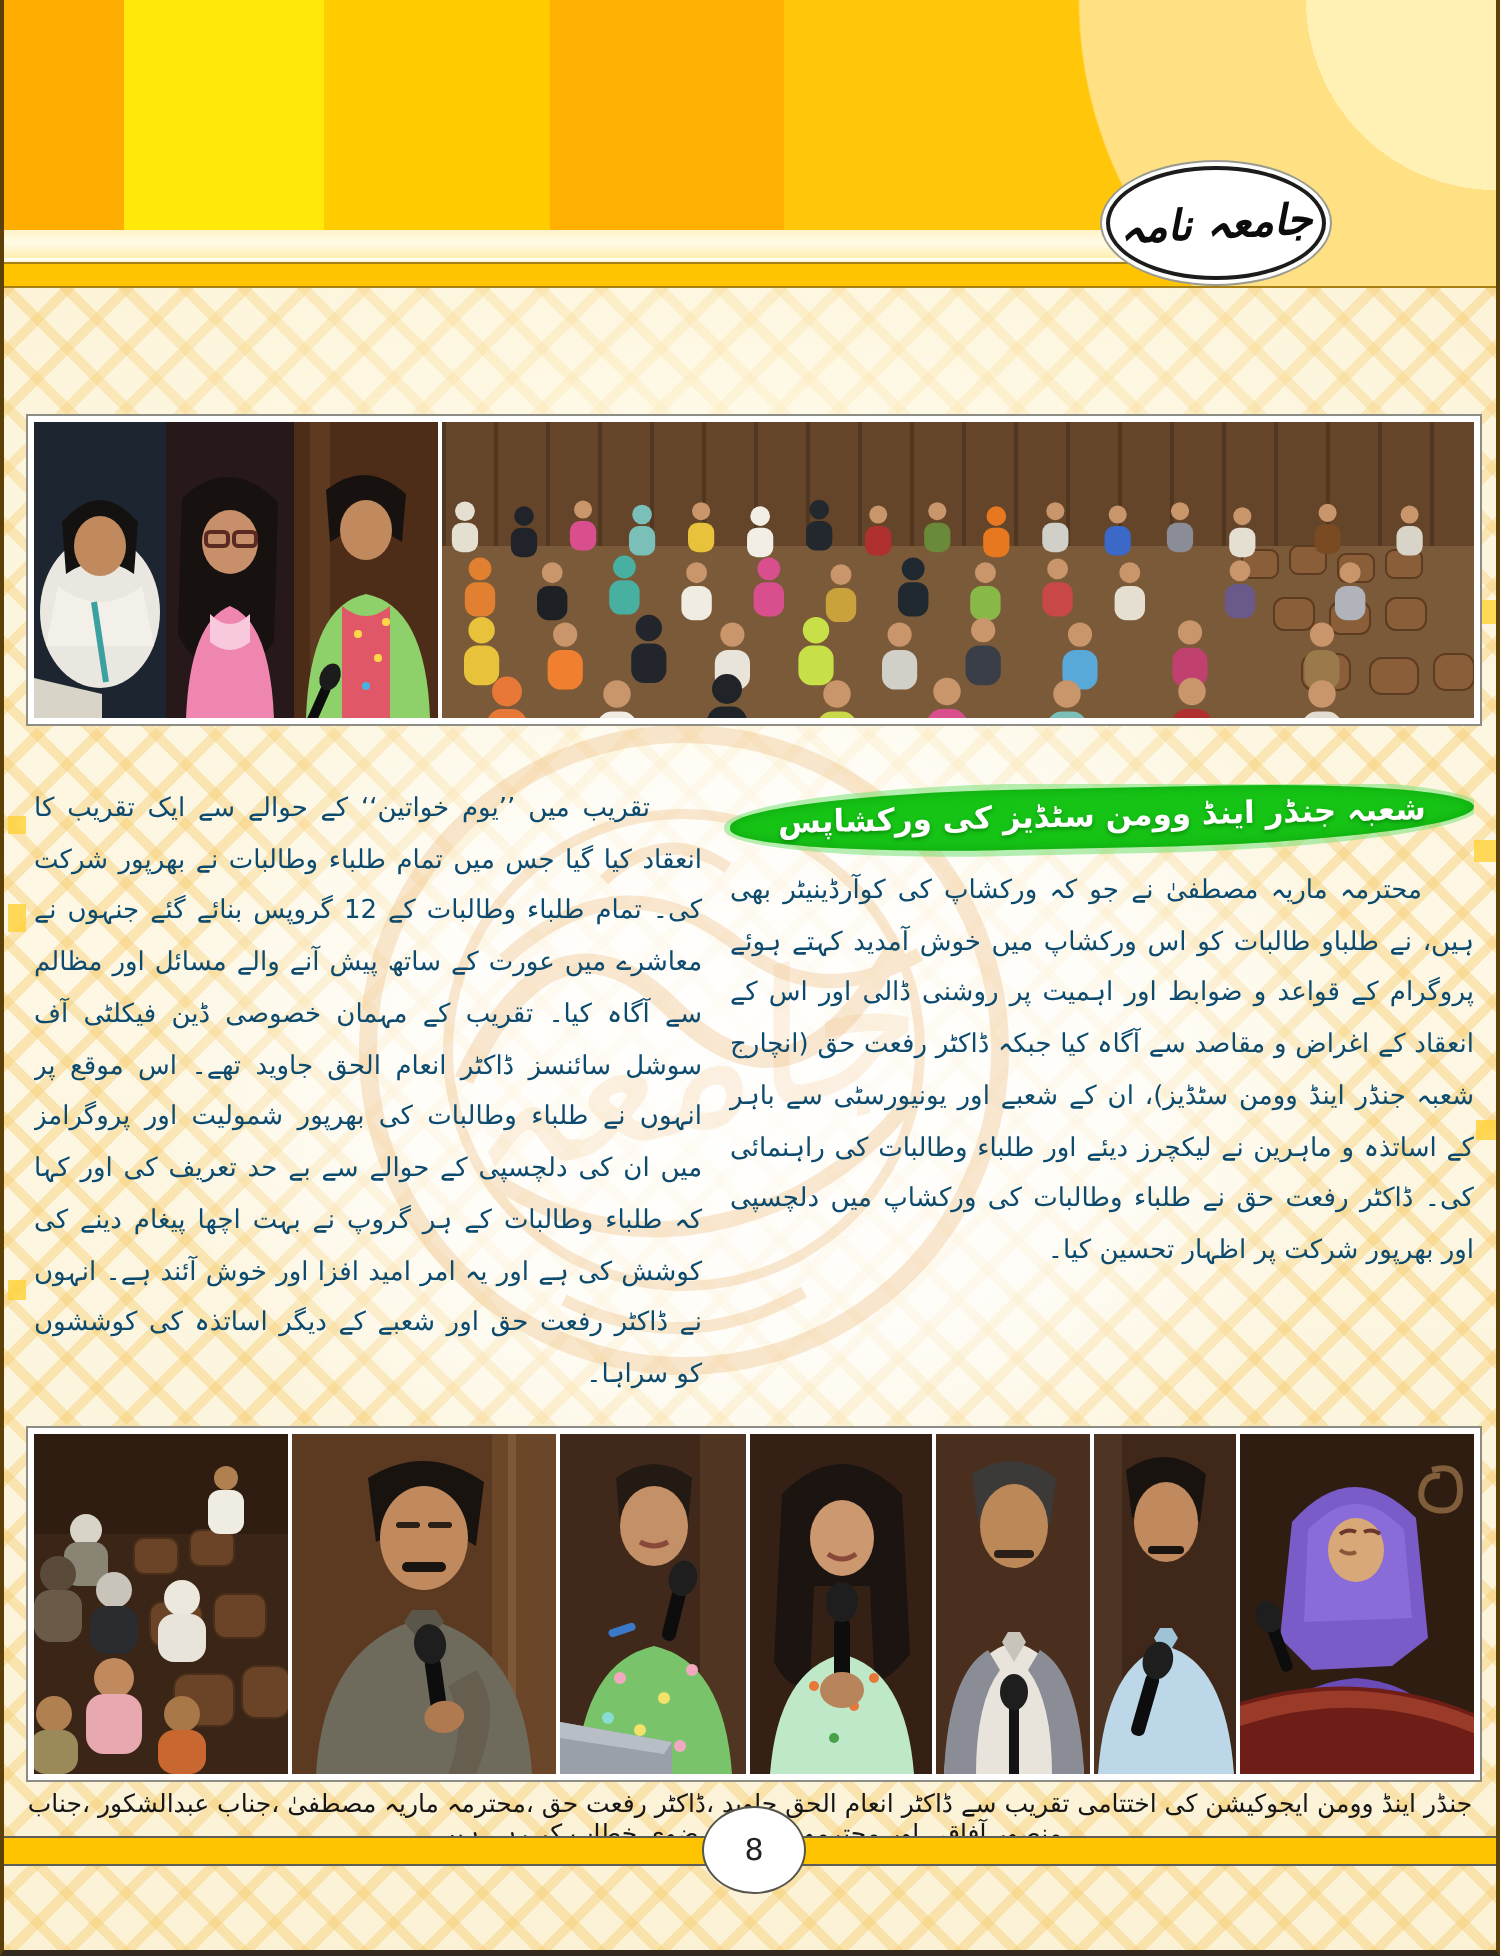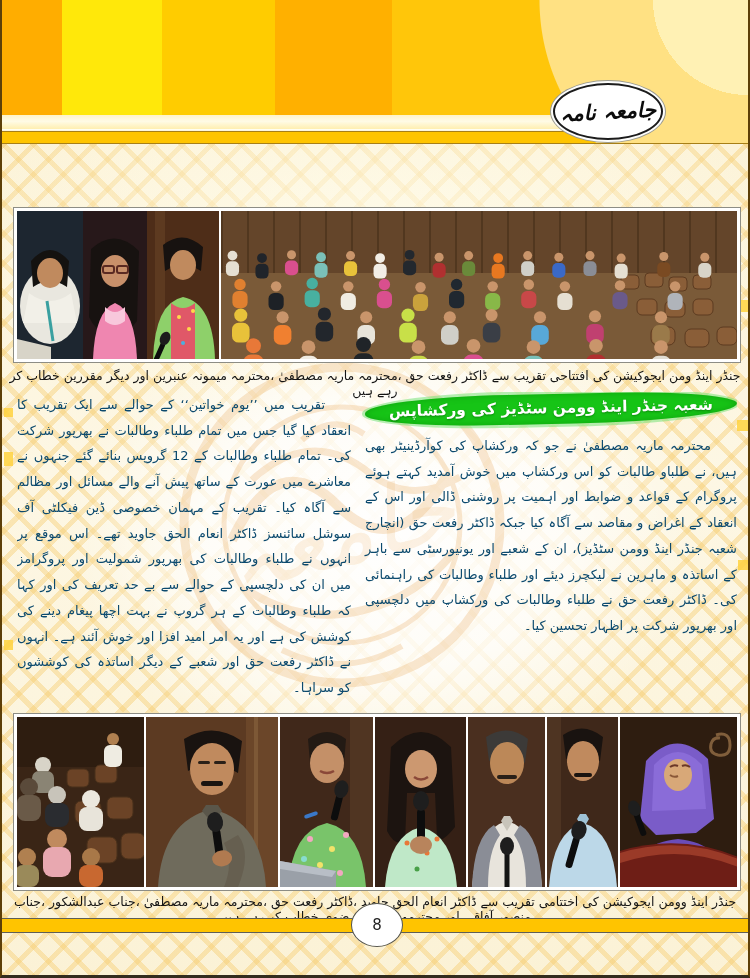--- a/index.html
+++ b/index.html
@@ -277,21 +277,20 @@
           <use href="#ph" transform="translate(114,-1)" fill="#202428"></use>
             <use href="#pp" transform="translate(158,1)" fill="#c8d848"></use>
           <use href="#pp" transform="translate(202,0)" fill="#d94f8e"></use>
             <use href="#pp" transform="translate(250,1)" fill="#7ac0b8"></use>
           <use href="#pp" transform="translate(300,0)" fill="#b03030"></use>
             <use href="#pp" transform="translate(352,1)" fill="#e0dcd2"></use>
         </g>
       </svg>
     </div>
   </div>
-  <div class="caption top-caption">جنڈر اینڈ ومن ایجوکیشن کی افتتاحی تقریب سے ڈاکٹر رفعت حق ،محترمہ ماریہ مصطفیٰ ،محترمہ میمونہ عنبرین اور دیگر مقررین خطاب کر رہے ہیں</div>
 
   <div class="columns">
     <div class="col">
       <span class="headline-ribbon">شعبہ جنڈر اینڈ وومن سٹڈیز کی ورکشاپس</span>
       <p>محترمہ ماریہ مصطفیٰ نے جو کہ ورکشاپ کی کوآرڈینیٹر بھی ہیں، نے طلباو طالبات کو اس ورکشاپ میں خوش آمدید کہتے ہوئے پروگرام کے قواعد و ضوابط اور اہمیت پر روشنی ڈالی اور اس کے انعقاد کے اغراض و مقاصد سے آگاہ کیا جبکہ ڈاکٹر رفعت حق (انچارج شعبہ جنڈر اینڈ وومن سٹڈیز)، ان کے شعبے اور یونیورسٹی سے باہر کے اساتذہ و ماہرین نے لیکچرز دیئے اور طلباء وطالبات کی راہنمائی کی۔ ڈاکٹر رفعت حق نے طلباء وطالبات کی ورکشاپ میں دلچسپی اور بھرپور شرکت پر اظہار تحسین کیا۔</p>
 
     </div>
     <div class="col">
       <p>تقریب میں ’’یوم خواتین‘‘ کے حوالے سے ایک تقریب کا انعقاد کیا گیا جس میں تمام طلباء وطالبات نے بھرپور شرکت کی۔ تمام طلباء وطالبات کے 12 گروپس بنائے گئے جنہوں نے معاشرے میں عورت کے ساتھ پیش آنے والے مسائل اور مظالم سے آگاہ کیا۔ تقریب کے مہمان خصوصی ڈین فیکلٹی آف سوشل سائنسز ڈاکٹر انعام الحق جاوید تھے۔ اس موقع پر انہوں نے طلباء وطالبات کی بھرپور شمولیت اور پروگرامز میں ان کی دلچسپی کے حوالے سے بے حد تعریف کی اور کہا کہ طلباء وطالبات کے ہر گروپ نے بہت اچھا پیغام دینے کی کوشش کی ہے اور یہ امر امید افزا اور خوش آئند ہے۔ انہوں نے ڈاکٹر رفعت حق اور شعبے کے دیگر اساتذہ کی کوششوں کو سراہا۔</p>
       <p>تقریب کے آخر میں ورکشاپ کوآرڈینیٹر محترمہ ماریہ مصطفیٰ نے ڈاکٹر رفعت حق ،محترمہ میمونہ عنبرین نے اپنے شعبے کے اراکین، IET کے فوٹوگرافرز اور انجینئرنگ شعبے کے اہل کاروں کا شکریہ ادا کیا۔</p>

